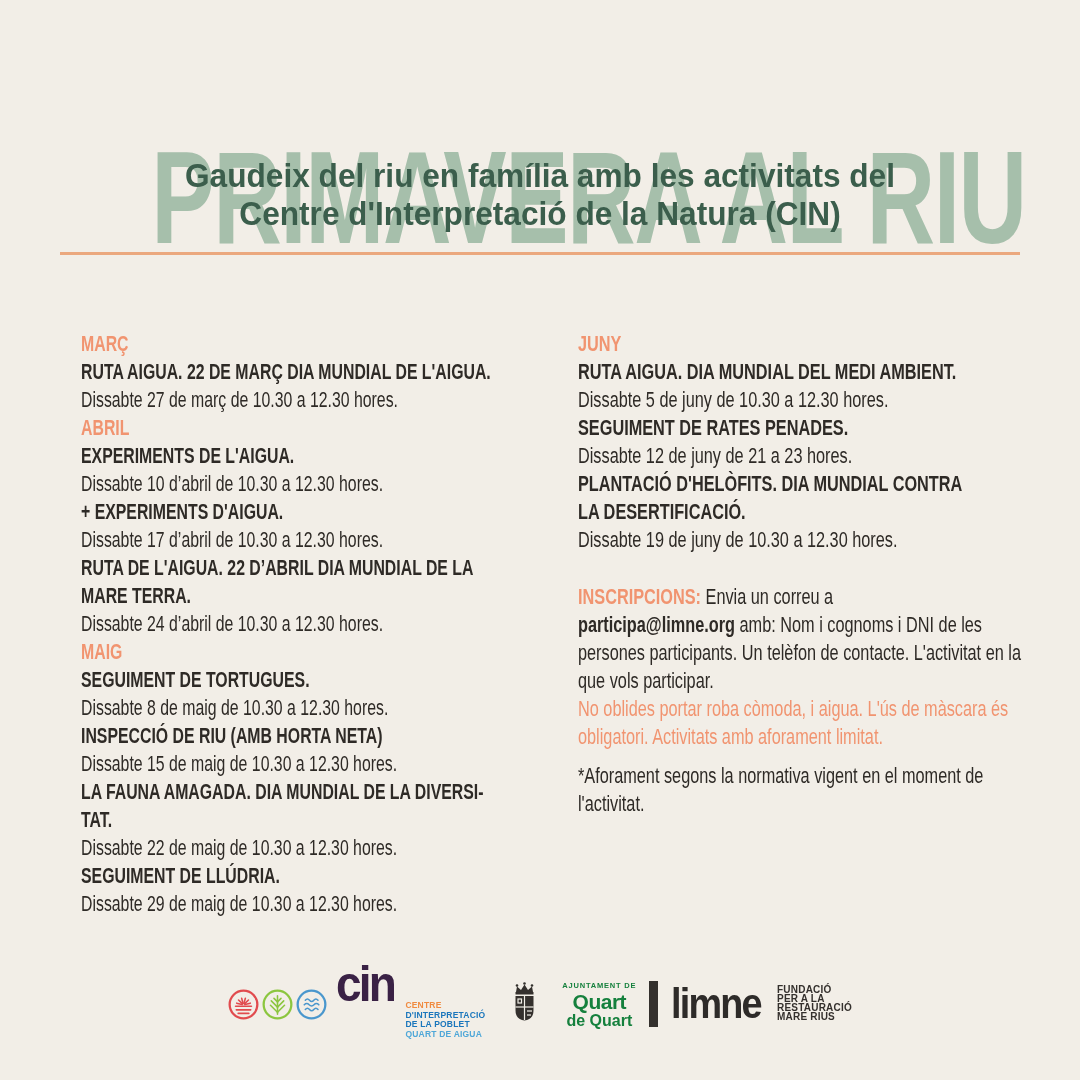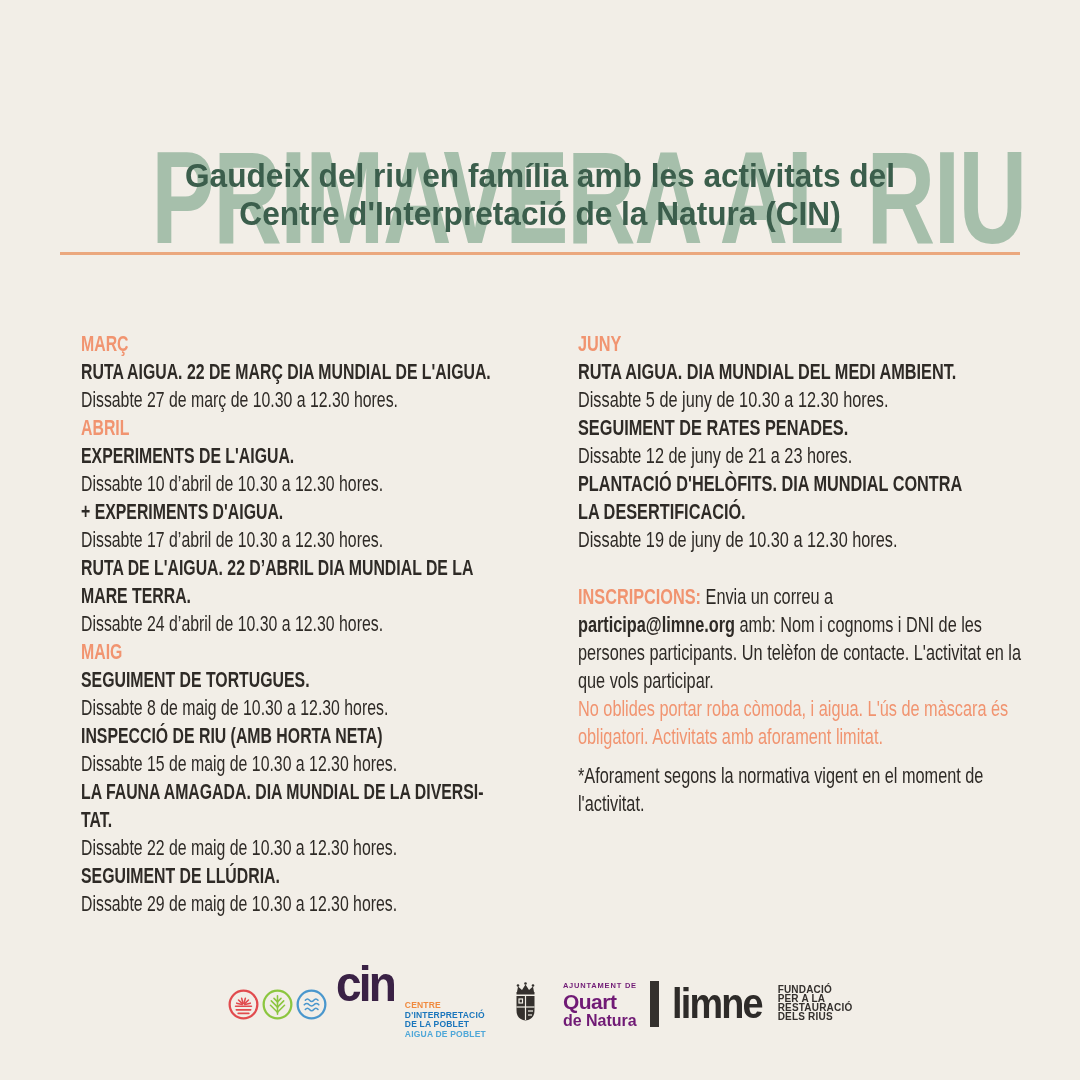--- a/index.html
+++ b/index.html
@@ -58,21 +58,21 @@
   .cin-word{
     font-size:50px;font-weight:700;color:#3a2145;letter-spacing:-3px;
     line-height:30px;transform:scaleX(0.92);transform-origin:left center;
   }
   .cin-text{display:flex;flex-direction:column;margin-left:6px;
     font-size:8.5px;font-weight:700;line-height:9.5px;letter-spacing:0.2px;margin-top:32px;}
   .cin-l1{color:#f08a3f;}
   .cin-l2,.cin-l3{color:#1a76bc;}
   .cin-l4{color:#4fa7d8;}
   .aj-logo{display:flex;align-items:center;margin-left:26px;}
-  .aj-text{display:flex;flex-direction:column;margin-left:24px;color:#701a75;}
+  .aj-text{display:flex;flex-direction:column;margin-left:24px;color:#15803d;text-align:center;}
   .aj-small{font-size:7.5px;font-weight:700;letter-spacing:0.8px;line-height:9px;}
   .aj-big{font-size:21px;font-weight:700;line-height:24px;letter-spacing:-0.5px;}
   .aj-sub{font-size:16px;font-weight:700;line-height:14px;}
   .bar{width:9px;height:46px;background:#34302d;margin:0 13px;}
   .limne-logo{display:flex;align-items:flex-start;}
   .limne-word{
     font-size:42px;font-weight:700;color:#2e2b29;letter-spacing:-2px;
     line-height:38px;transform:scaleX(0.9);transform-origin:left center;
   }
   .limne-text{display:flex;flex-direction:column;margin-left:6px;color:#34302d;
@@ -173,21 +173,21 @@
         </g>
       </svg>
     </div>
 
     <div class="cin-logo">
       <span class="cin-word">cin</span>
       <div class="cin-text">
         <span class="cin-l1">CENTRE</span>
         <span class="cin-l2">D'INTERPRETACIÓ</span>
         <span class="cin-l3">DE LA POBLET</span>
-        <span class="cin-l4">AIGUA DE POBLET</span>
+        <span class="cin-l4">QUART DE AIGUA</span>
       </div>
     </div>
 
     <div class="aj-logo">
       <svg width="27" height="48" viewBox="0 0 27 48" fill="#34302d">
         <circle cx="6" cy="5.5" r="1.3"></circle>
           <circle cx="13.5" cy="3.5" r="1.3"></circle>
           <circle cx="21" cy="5.5" r="1.3"></circle>
         <path d="M5,12 L6,6.5 L10,10 L13.5,4.5 L17,10 L21,6.5 L22,12 Z"></path>
         <rect x="4.5" y="12" width="18" height="2.5"></rect>
@@ -196,30 +196,30 @@
           <line x1="13.5" y1="16" x2="13.5" y2="40"></line>
           <line x1="4.5" y1="27" x2="22.5" y2="27"></line>
           <rect x="7" y="19" width="3.5" height="4"></rect>
           <line x1="16" y1="31" x2="21" y2="31"></line>
           <line x1="16" y1="35" x2="20" y2="35"></line>
         </g>
       </svg>
       <div class="aj-text">
         <span class="aj-small">AJUNTAMENT DE</span>
         <span class="aj-big">Quart</span>
-        <span class="aj-sub">de Natura</span>
+        <span class="aj-sub">de Quart</span>
       </div>
     </div>
 
     <div class="bar"></div>
 
     <div class="limne-logo">
       <span class="limne-word">limne</span>
       <div class="limne-text">
         <span>FUNDACIÓ</span>
         <span>PER A LA</span>
         <span>RESTAURACIÓ</span>
-        <span>DELS RIUS</span>
+        <span>MARE RIUS</span>
       </div>
     </div>
 
   </footer>
 </div>
 
 </body></html>

